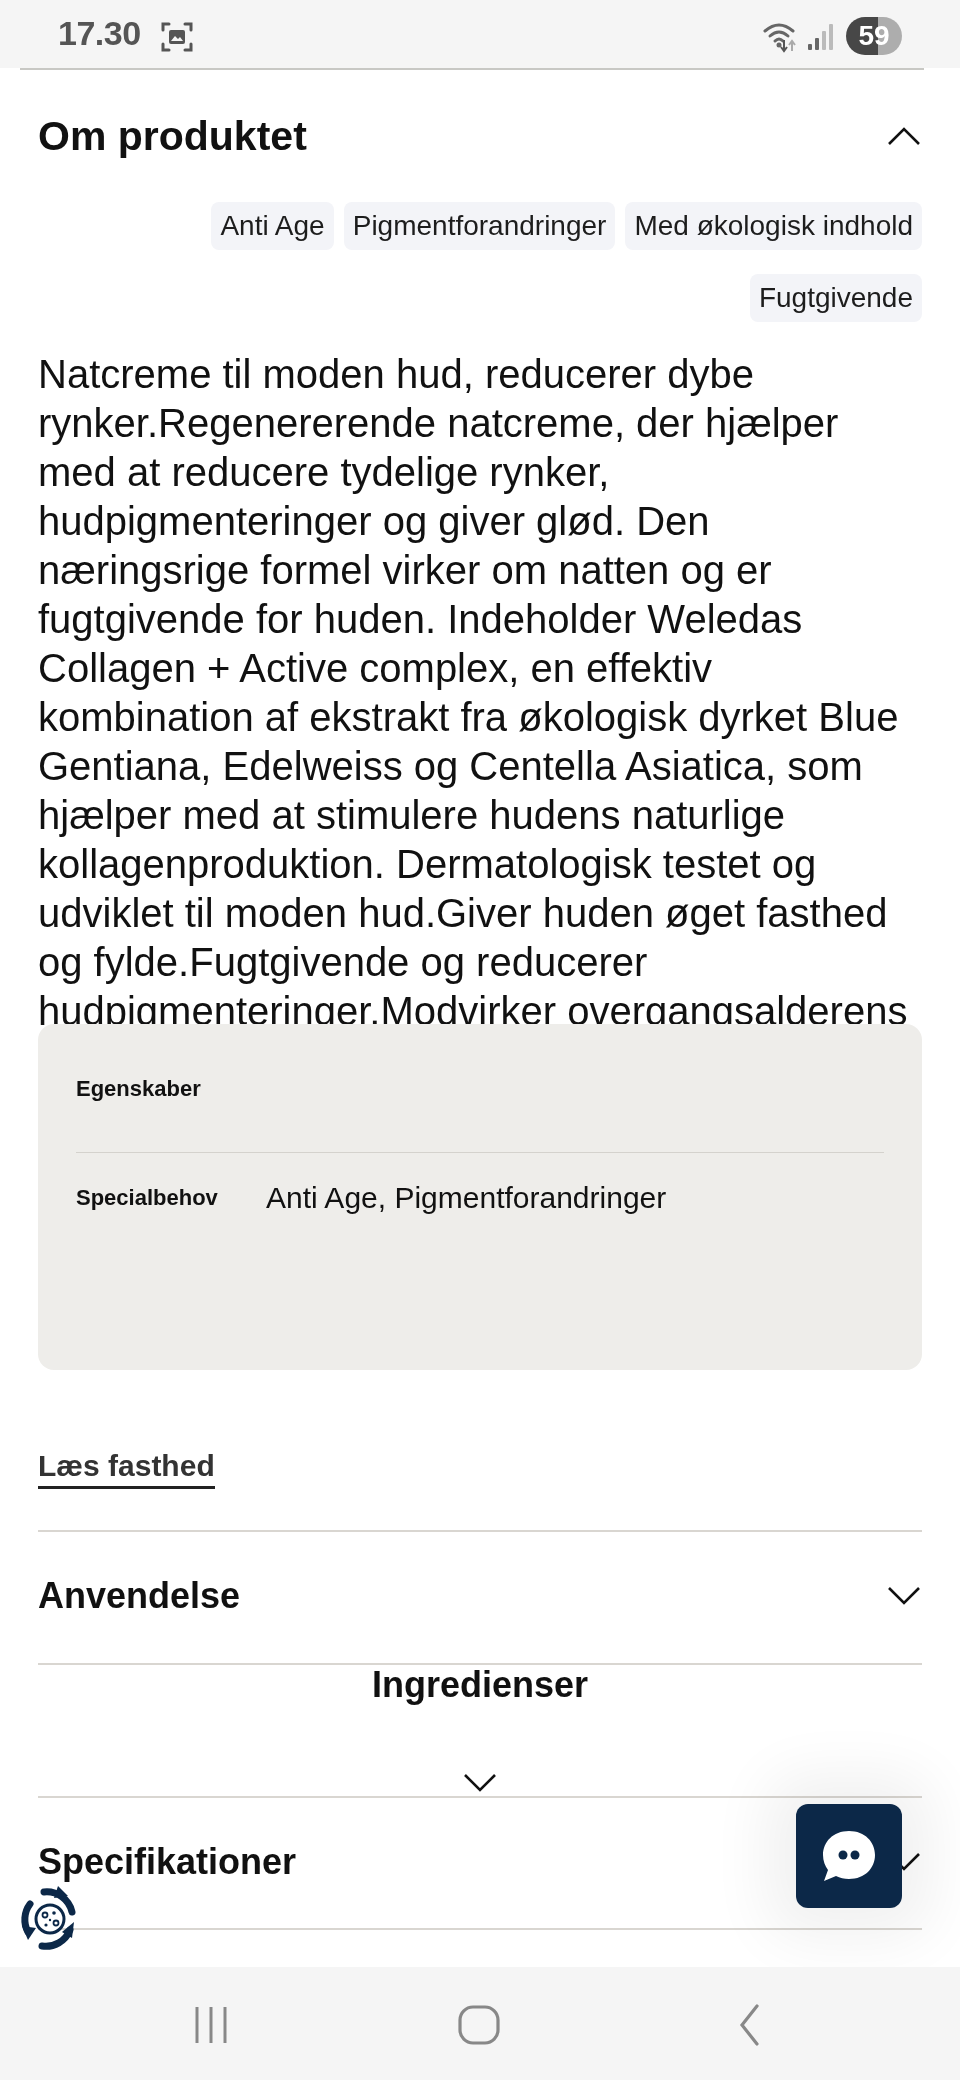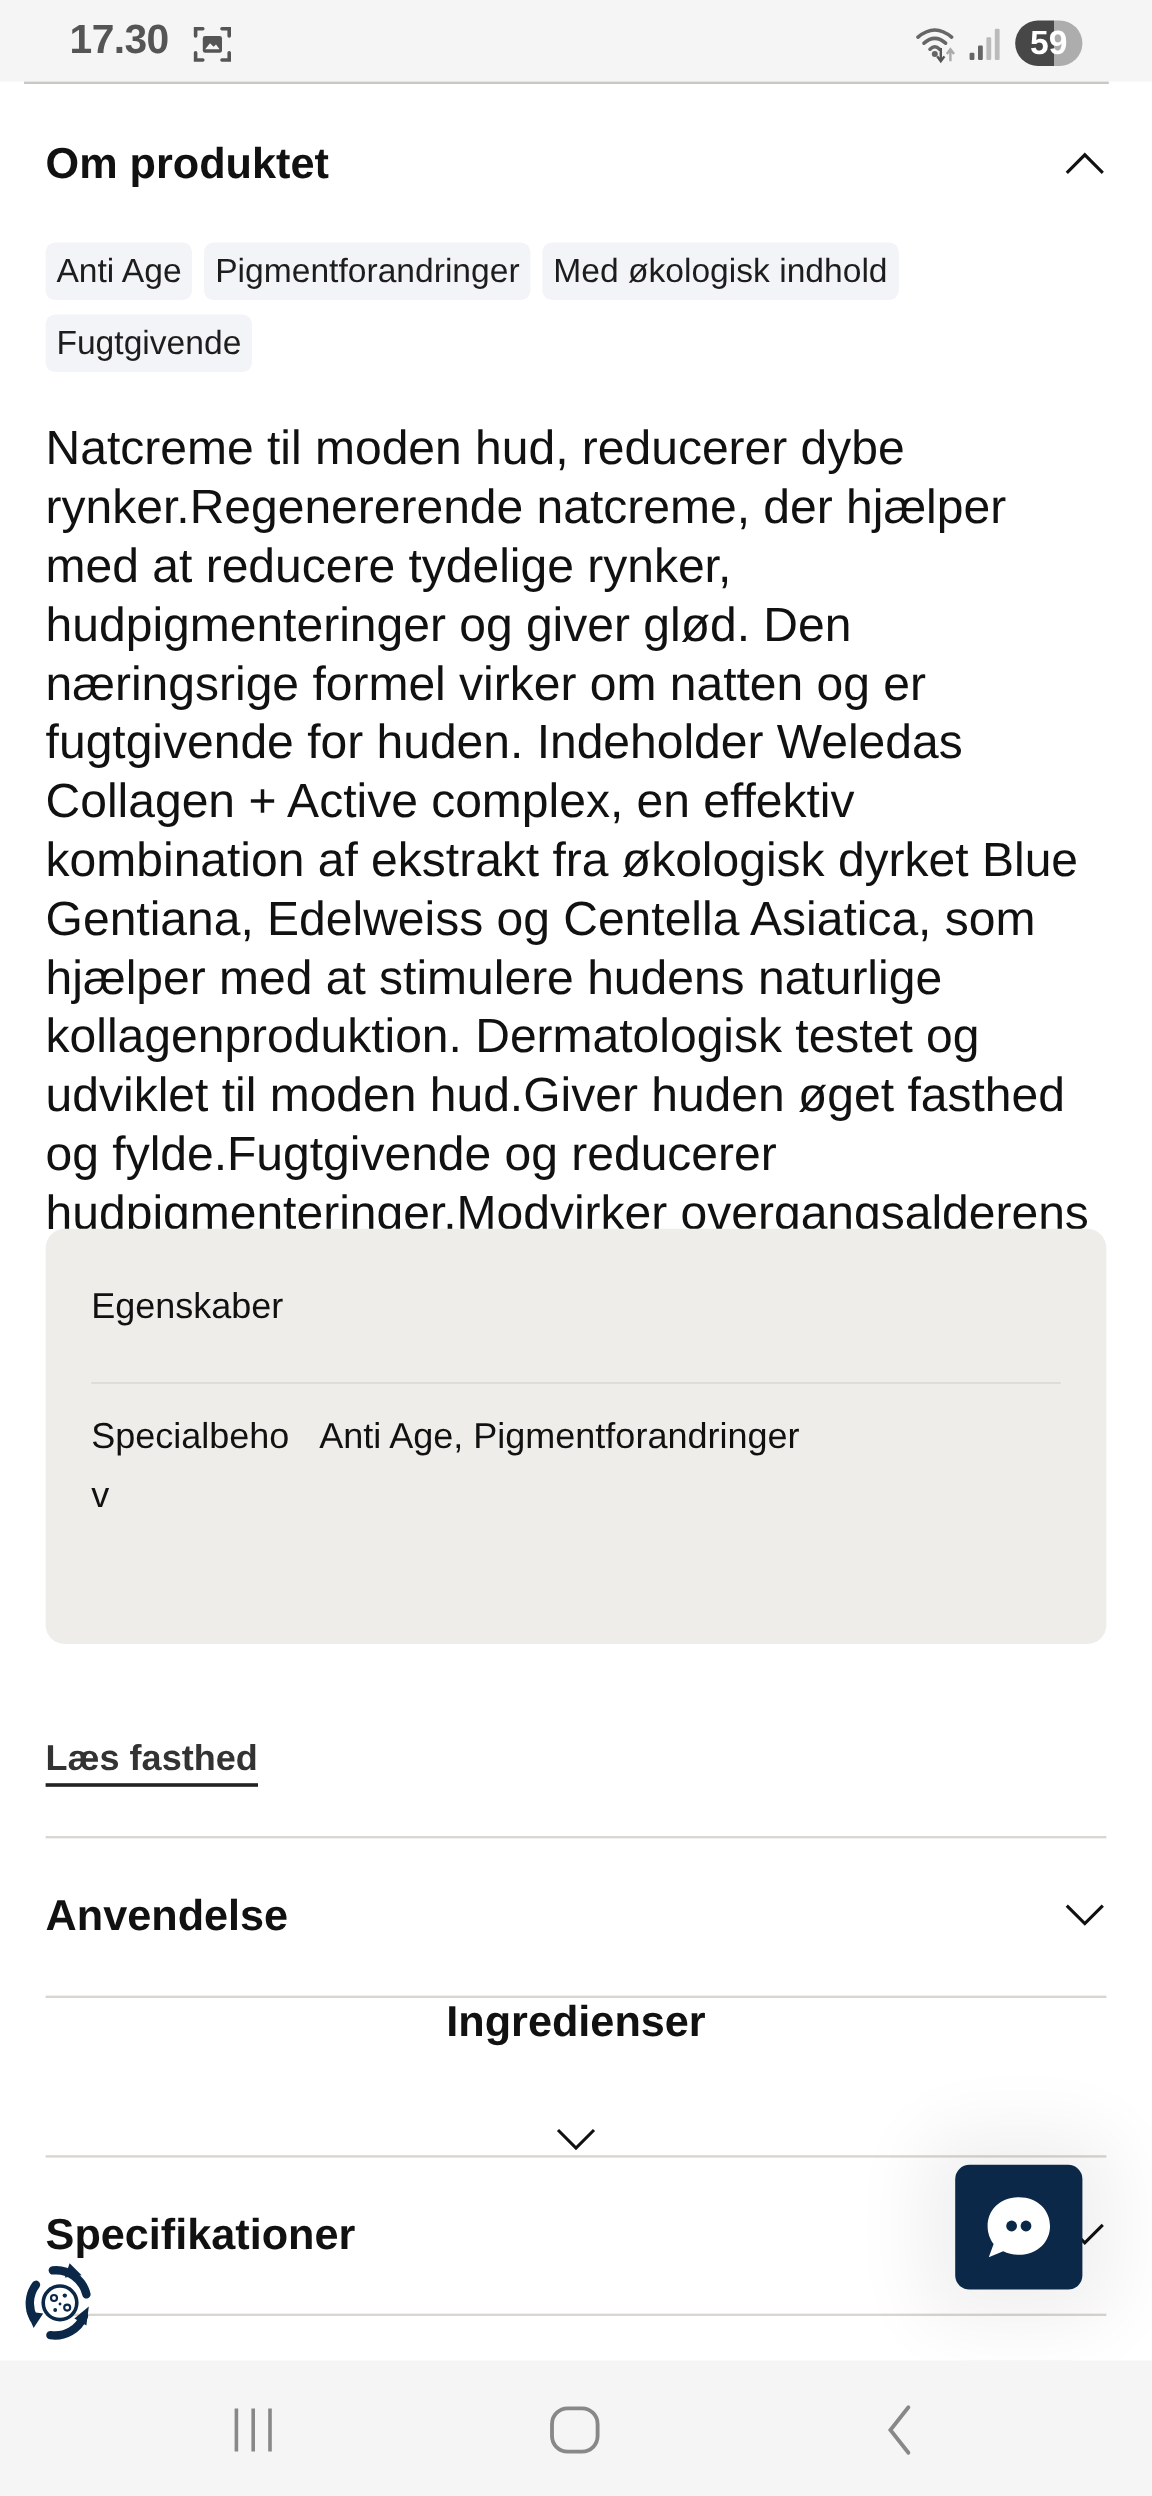--- a/index.html
+++ b/index.html
@@ -26,47 +26,47 @@
     }
     .status-divider {
       position: absolute; top: 68px; left: 20px; width: 904px; height: 2px; background: #c8c8c4;
     }
 
     
     .section-header {
       position: absolute; top: 104px; left: 38px; width: 884px; height: 64px;
       display: flex; align-items: center; justify-content: space-between;
     }
-    .section-title { font-size: 36px; font-weight: bold; color: #111111; }
+    .section-title { font-size: 41px; font-weight: bold; color: #111111; }
     .chevron { width: 36px; height: 22px; }
 
     
     .tags {
       position: absolute; top: 202px; left: 38px; width: 884px;
-      display: flex; flex-wrap: wrap; gap: 12px 10px;
+      display: flex; flex-wrap: wrap; gap: 24px 10px; justify-content: flex-end;
     }
     .tag {
       background: #f3f4f8; border-radius: 8px; padding: 0 9px; height: 48px; line-height: 48px;
       font-size: 28px; color: #1d1d1d;
     }
 
     
     .description {
       position: absolute; top: 350px; left: 38px; width: 884px;
       font-size: 40px; line-height: 49px; color: #111111;
     }
 
     
     .props-card {
       position: absolute; top: 1024px; left: 38px; width: 884px; height: 346px;
       background: #eeedea; border-radius: 16px; padding: 40px 38px 0 38px;
     }
     .prop-row { display: flex; }
     .prop-row + .prop-row { border-top: 1px solid #d4d2cd; margin-top: 39px; padding-top: 20px; }
-    .prop-label { width: 190px; font-size: 30px; font-weight: normal; line-height: 49px; color: #111111; word-break: break-all; padding-right: 10px; }
+    .prop-label { width: 190px; font-size: 22px; font-weight: bold; line-height: 49px; color: #111111; word-break: break-all; padding-right: 10px; }
     .prop-value { flex: 1; font-size: 30px; line-height: 49px; color: #111111; }
 
     
     .read-less {
       position: absolute; top: 1448px; left: 38px;
       font-size: 30px; font-weight: bold; color: #333333;
       border-bottom: 3px solid #222222; padding-bottom: 2px; line-height: 36px;
     }
 
     .divider { position: absolute; left: 38px; width: 884px; height: 2px; background: #d9d6d1; }

